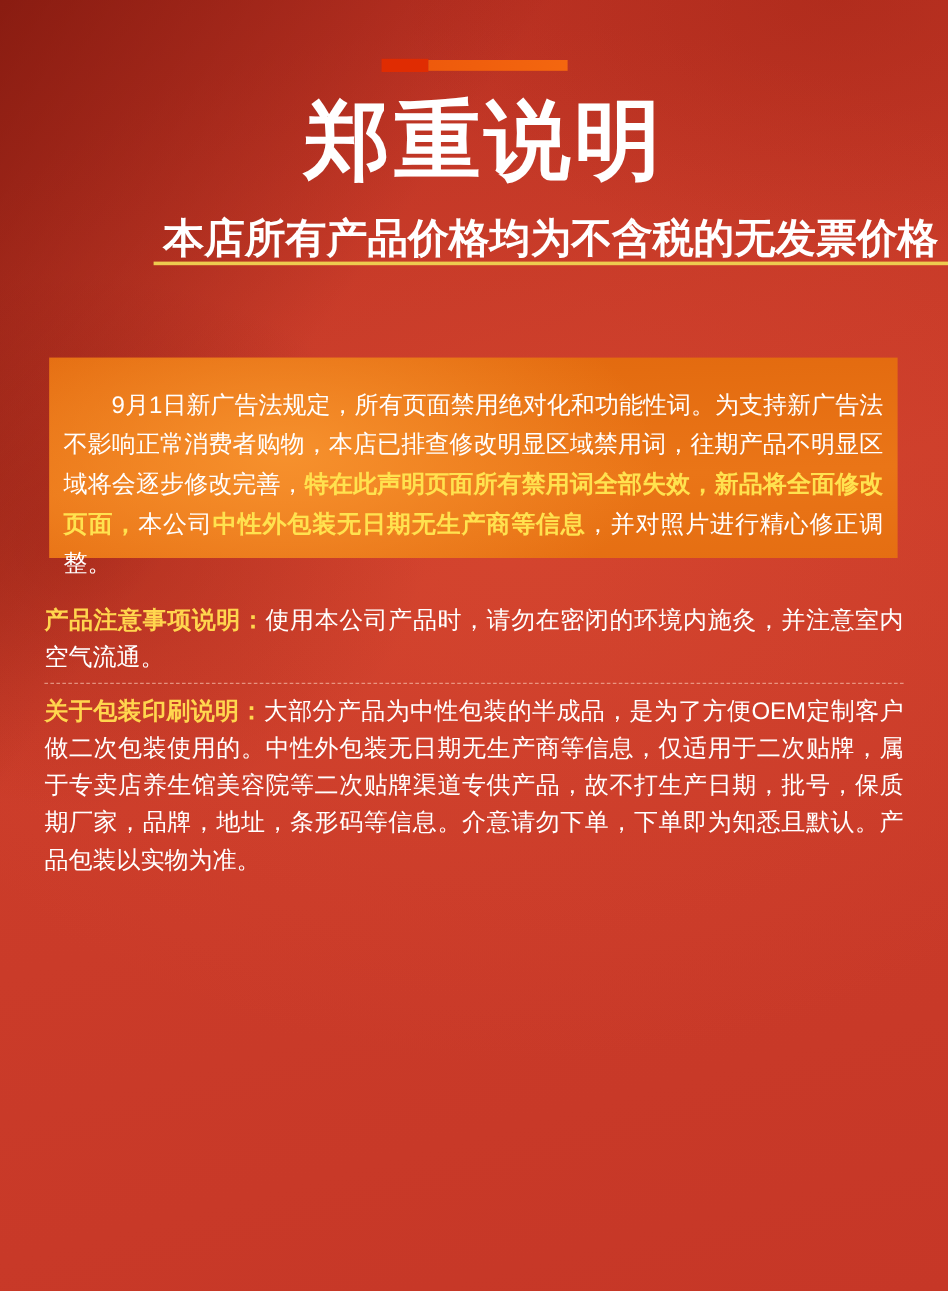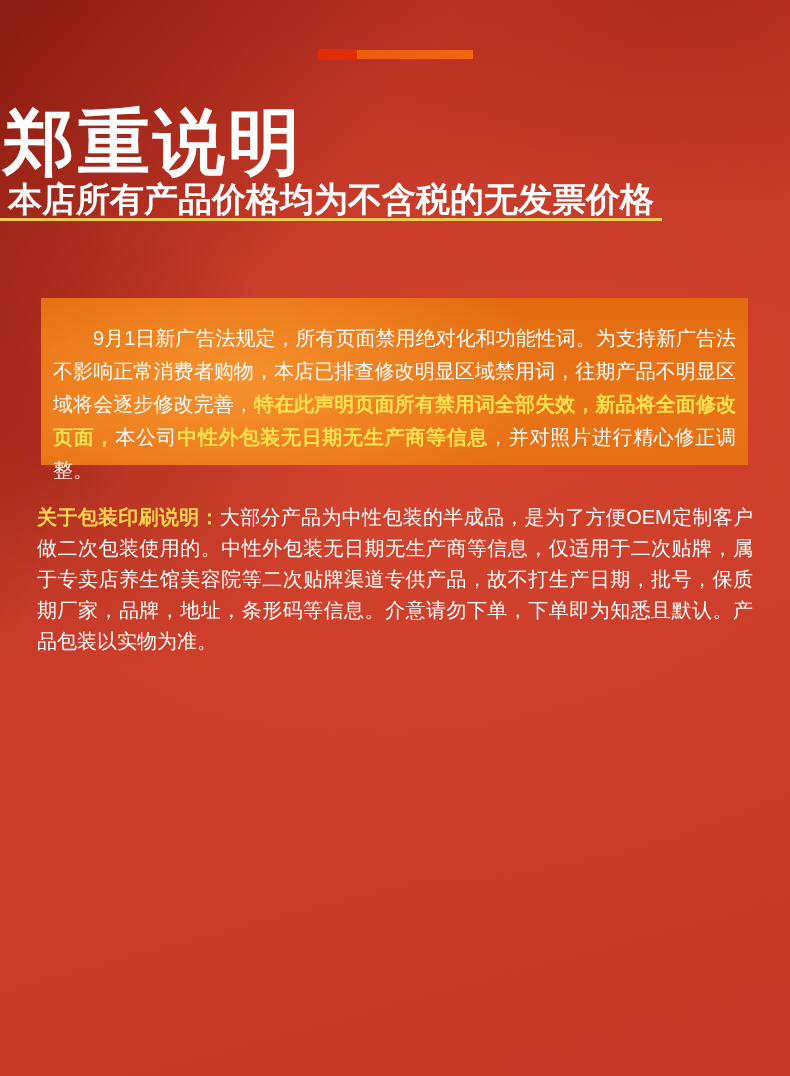--- a/index.html
+++ b/index.html
@@ -26,35 +26,34 @@
     justify-content: center;
     align-items: flex-start;
   }
   .accent-left  { width: 39px;  height: 11px; background: #e02c02; }
   .accent-right { width: 116px; height: 9px;  margin-top: 1px;
                   background: linear-gradient(90deg, #ee5a0c, #f4670f); }
 
   
   .page-title {
     position: absolute;
-    top: 76px; left: 3px; right: 0;
-    text-align: left;
+    top: 76px; left: 17px; right: 0;
+    text-align: center;
     color: #ffffff;
     font-size: 72px;
     font-weight: bold;
     letter-spacing: 3px;
     line-height: 84px;
-    margin-top: 24px;
   }
 
   
   .headlines {
     position: absolute;
     top: 181px; left: 0; right: 0;
-    text-align: left;
+    text-align: right;
     color: #ffffff;
     font-weight: bold;
     font-size: 34px;
     line-height: 36px;
   }
   .headline-row { margin-bottom: 1px; }
   .headline-row > span {
     display: inline-block;
     border-bottom: 3px solid #eecb4f;
     padding: 0 8px 1px;
@@ -125,17 +124,18 @@
       <span>本店所有产品价格均为不含税的无发票价格</span>
     </div>
   </div>
 
   <div class="notice-box">
     <p class="notice-text"><span>9月1日新广告法规定，所有页面禁用绝对化和功能性词。为支持新广告法不影响正常消费者购物，本店已排查修改明显区域禁用词，往期产品不明显区域将会逐步修改完善，</span><span class="hl-seg">特在此声明页面所有禁用词全部失效，新品将全面修改页面，</span><span>本公司</span><span class="hl-seg">中性外包装无日期无生产商等信息</span><span>，并对照片进行精心修正调整。</span></p>
   </div>
 
   <div class="sections">
     <div>
+        <div class="section"><span class="section-label">产品注意事项说明：</span><span>使用本公司产品时，请勿在密闭的环境内施灸，并注意室内空气流通。</span></div>
         <div class="section"><span class="section-label">关于包装印刷说明：</span><span>大部分产品为中性包装的半成品，是为了方便OEM定制客户做二次包装使用的。中性外包装无日期无生产商等信息，仅适用于二次贴牌，属于专卖店养生馆美容院等二次贴牌渠道专供产品，故不打生产日期，批号，保质期厂家，品牌，地址，条形码等信息。介意请勿下单，下单即为知悉且默认。产品包装以实物为准。</span></div>
       </div>
   </div>
 
 </div>
 
 </body></html>

